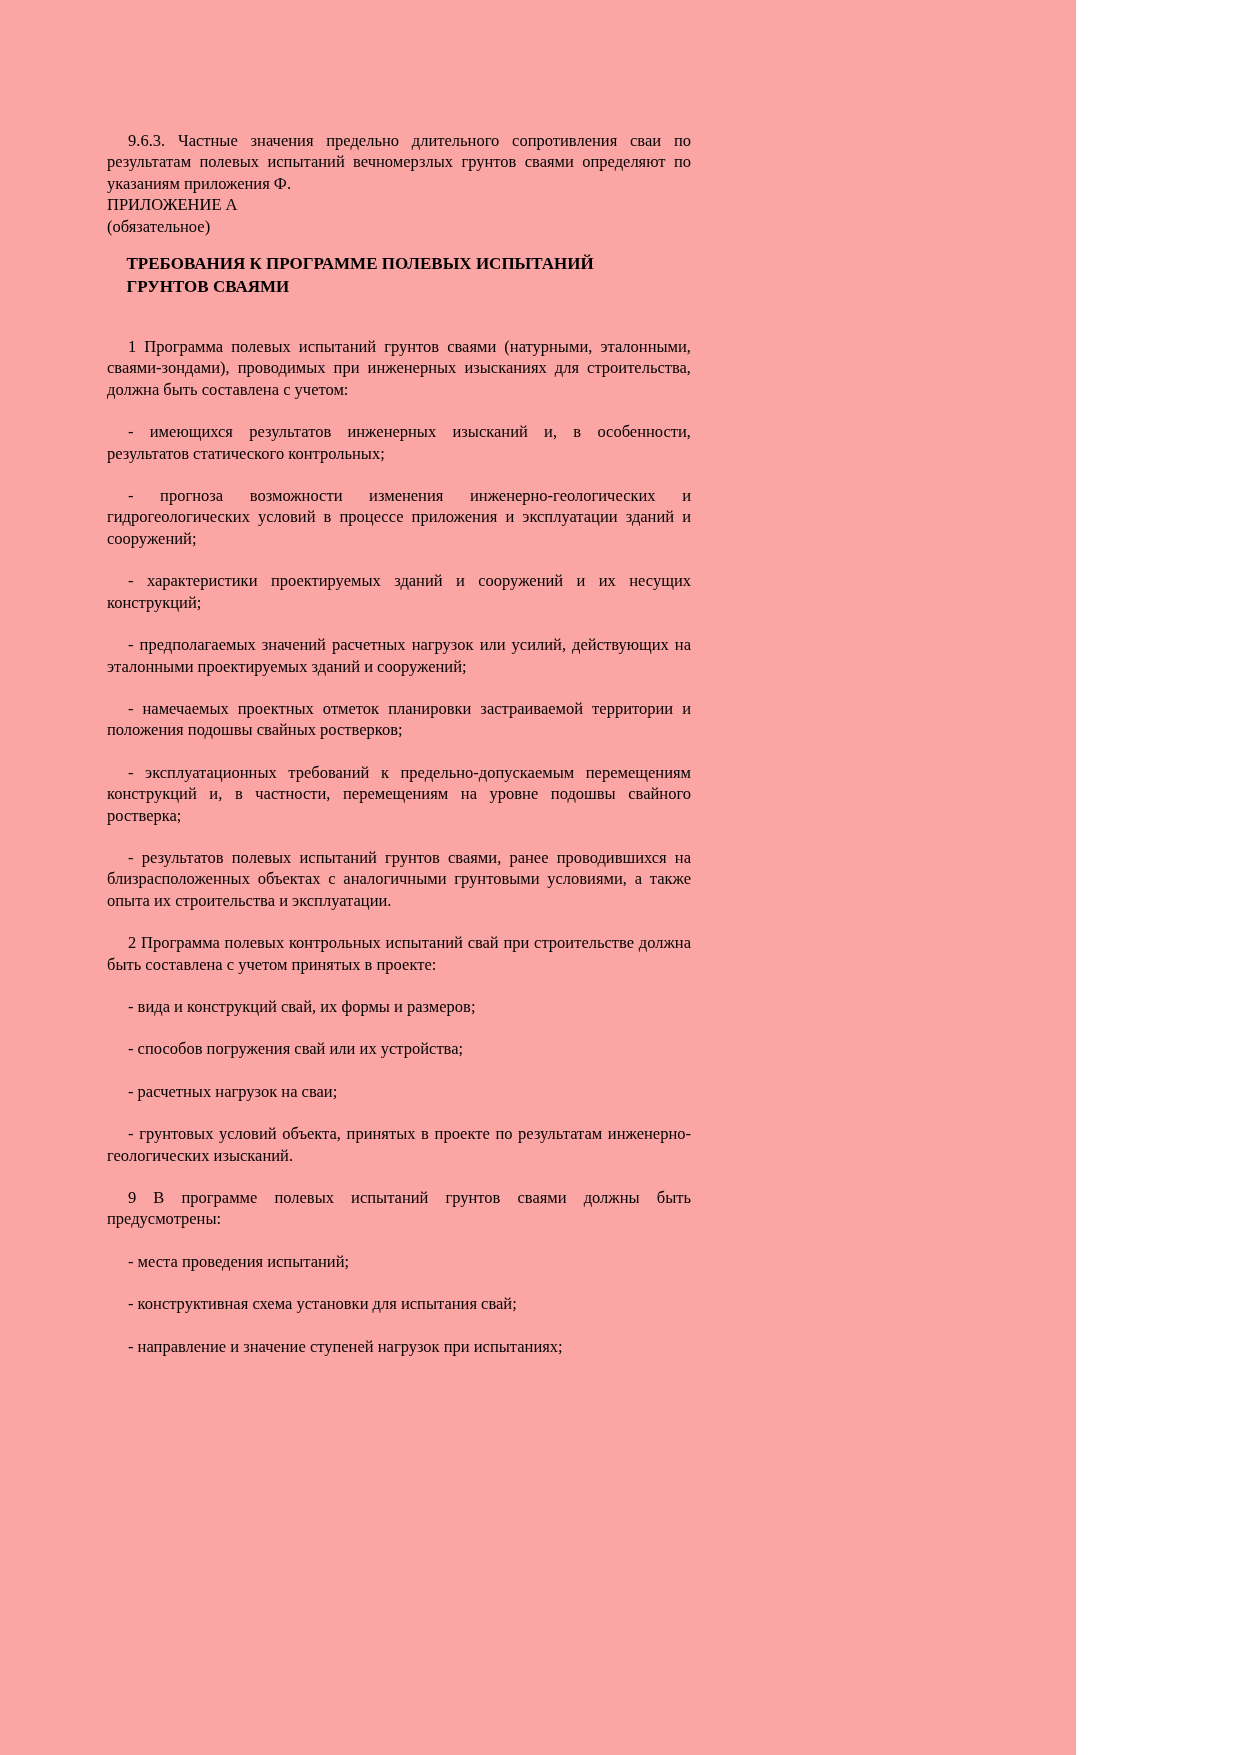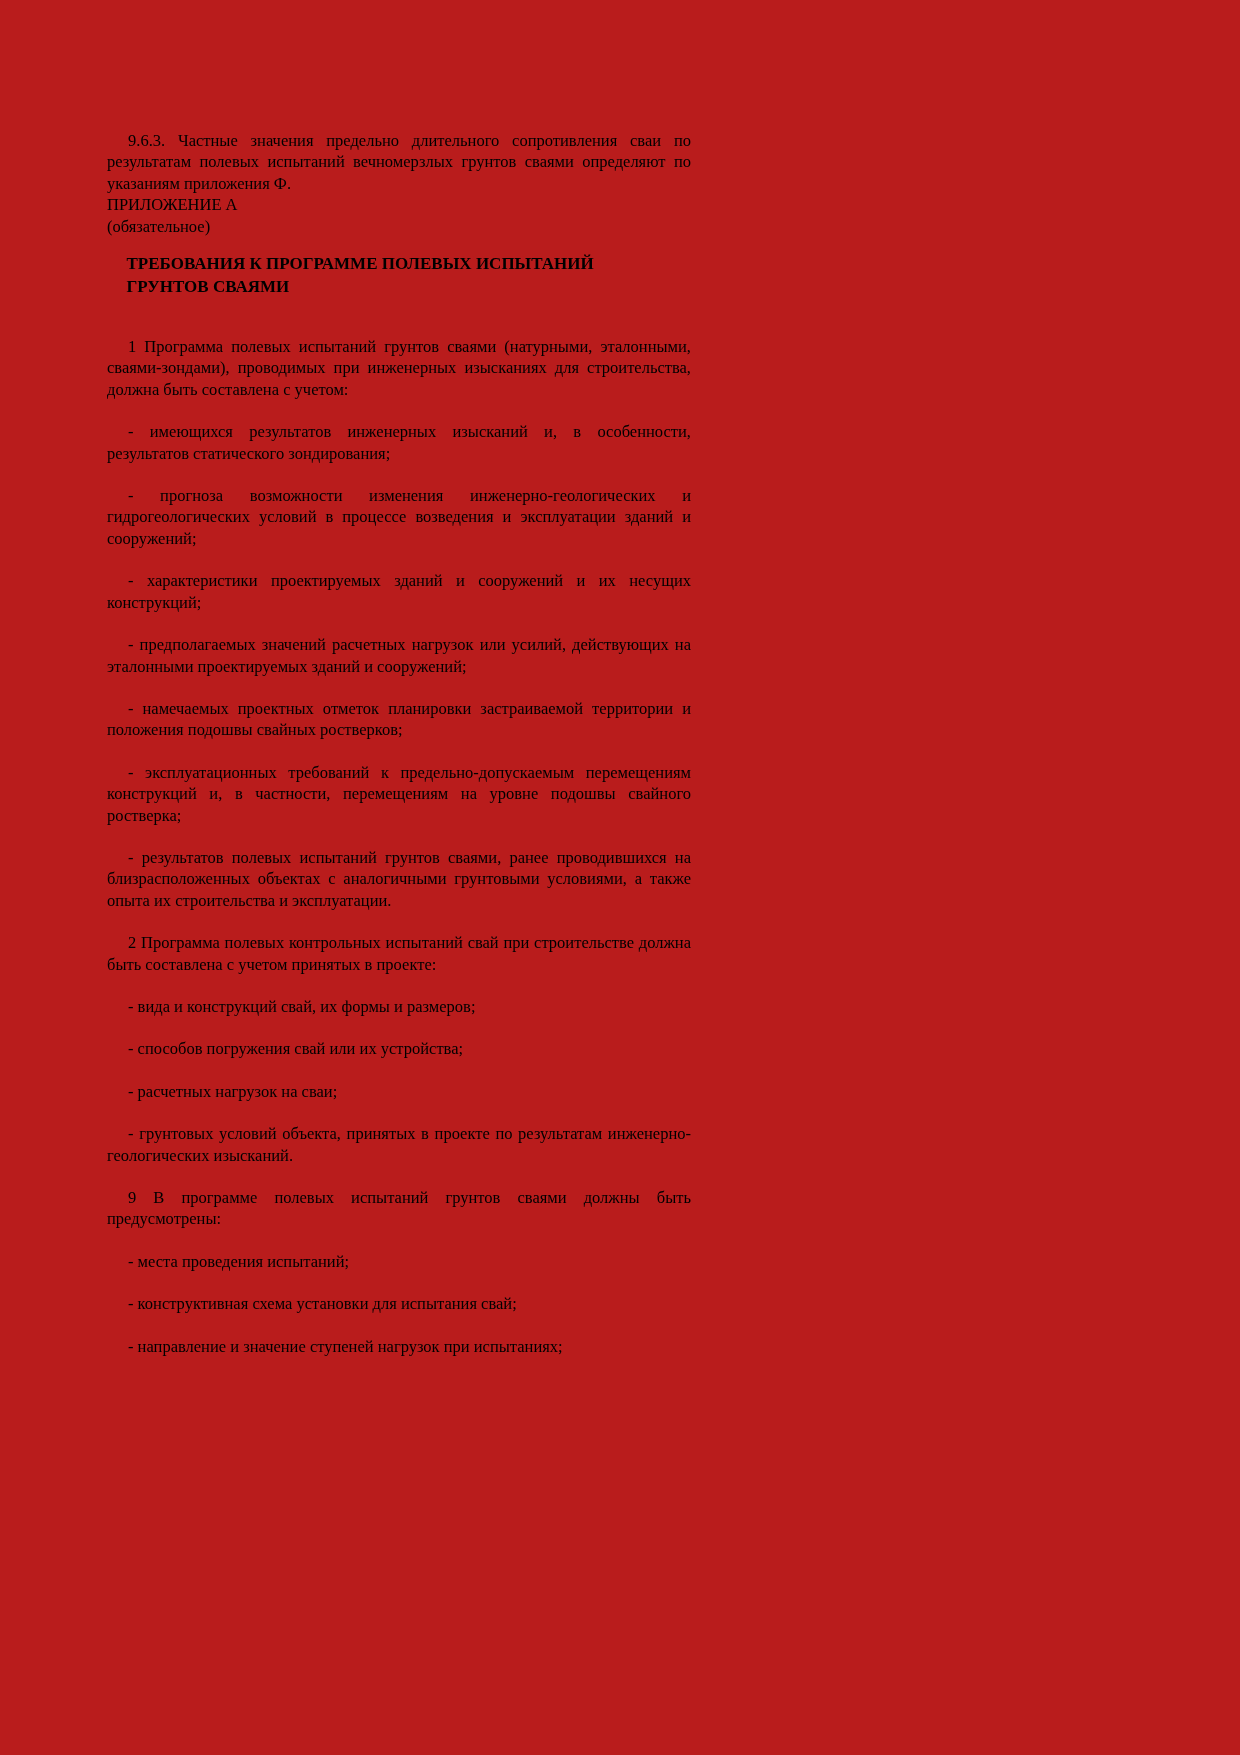--- a/index.html
+++ b/index.html
@@ -1,21 +1,21 @@
 <!DOCTYPE html>
 <html><head>
 <meta charset="utf-8">
 <style>
   * { margin: 0; padding: 0; box-sizing: border-box; }
   html, body { background: #ffffff; }
   .page {
     position: relative;
-    width: 1240px;
+    width: 1076px;
     height: 1755px;
-    background: #b91c1c;
+    background: #fca5a5;
     font-family: "Liberation Serif", serif;
     color: #000000;
     overflow: hidden;
   }
   .content {
     position: absolute;
     left: 107px;
     top: 130px;
     width: 584px;
   }
@@ -49,22 +49,22 @@
     <p class="body-par indent">9.6.3. Частные значения предельно длительного сопротивления сваи по результатам полевых испытаний вечномерзлых грунтов сваями определяют по указаниям приложения Ф.</p>
 
     <div class="appendix-block">
       <p>ПРИЛОЖЕНИЕ А</p>
       <p>(обязательное)</p>
     </div>
 
     <h1 class="doc-title">ТРЕБОВАНИЯ К ПРОГРАММЕ ПОЛЕВЫХ ИСПЫТАНИЙ ГРУНТОВ СВАЯМИ</h1>
 
     <p class="body-par indent first-section">1 Программа полевых испытаний грунтов сваями (натурными, эталонными, сваями-зондами), проводимых при инженерных изысканиях для строительства, должна быть составлена с учетом:</p>
-    <p class="body-par indent gap">- имеющихся результатов инженерных изысканий и, в особенности, результатов статического зондирования;</p>
-    <p class="body-par indent gap">- прогноза возможности изменения инженерно-геологических и гидрогеологических условий в процессе возведения и эксплуатации зданий и сооружений;</p>
+    <p class="body-par indent gap">- имеющихся результатов инженерных изысканий и, в особенности, результатов статического контрольных;</p>
+    <p class="body-par indent gap">- прогноза возможности изменения инженерно-геологических и гидрогеологических условий в процессе приложения и эксплуатации зданий и сооружений;</p>
     <p class="body-par indent gap">- характеристики проектируемых зданий и сооружений и их несущих конструкций;</p>
     <p class="body-par indent gap">- предполагаемых значений расчетных нагрузок или усилий, действующих на эталонными проектируемых зданий и сооружений;</p>
     <p class="body-par indent gap">- намечаемых проектных отметок планировки застраиваемой территории и положения подошвы свайных ростверков;</p>
     <p class="body-par indent gap">- эксплуатационных требований к предельно-допускаемым перемещениям конструкций и, в частности, перемещениям на уровне подошвы свайного ростверка;</p>
     <p class="body-par indent gap">- результатов полевых испытаний грунтов сваями, ранее проводившихся на близрасположенных объектах с аналогичными грунтовыми условиями, а также опыта их строительства и эксплуатации.</p>
 
     <p class="body-par indent gap">2 Программа полевых контрольных испытаний свай при строительстве должна быть составлена с учетом принятых в проекте:</p>
     <p class="body-par indent gap">- вида и конструкций свай, их формы и размеров;</p>
     <p class="body-par indent gap">- способов погружения свай или их устройства;</p>
     <p class="body-par indent gap">- расчетных нагрузок на сваи;</p>

